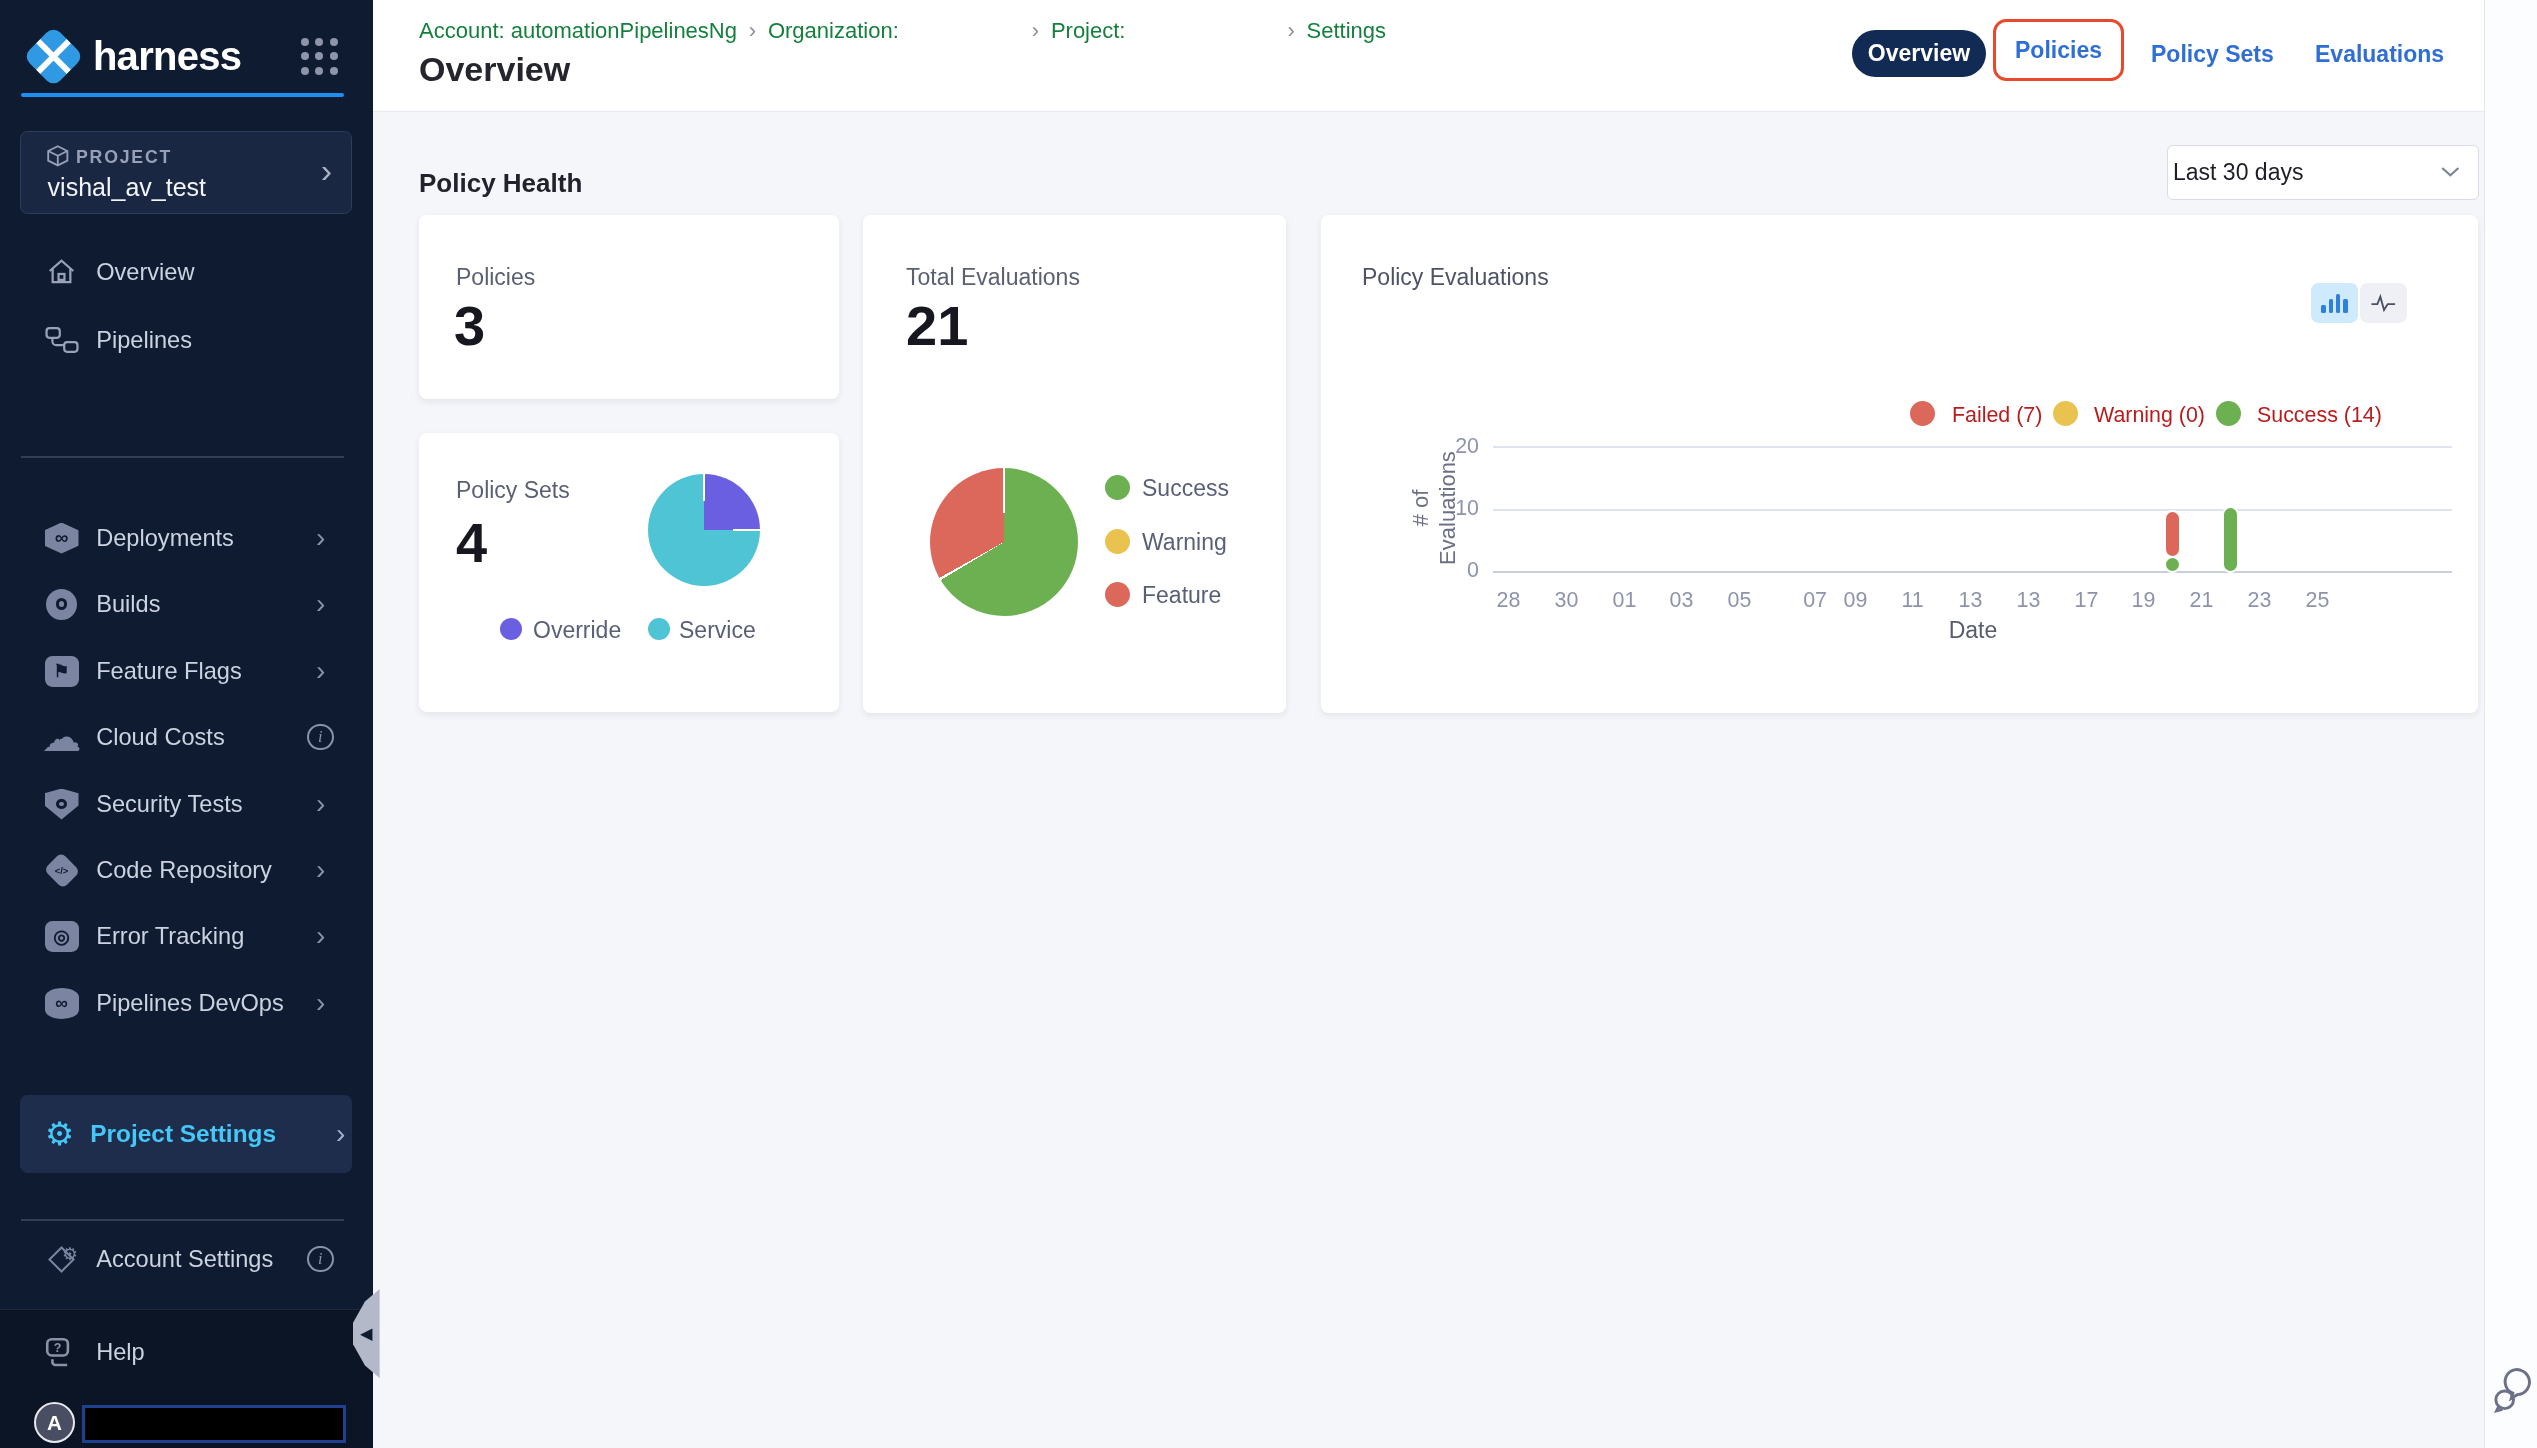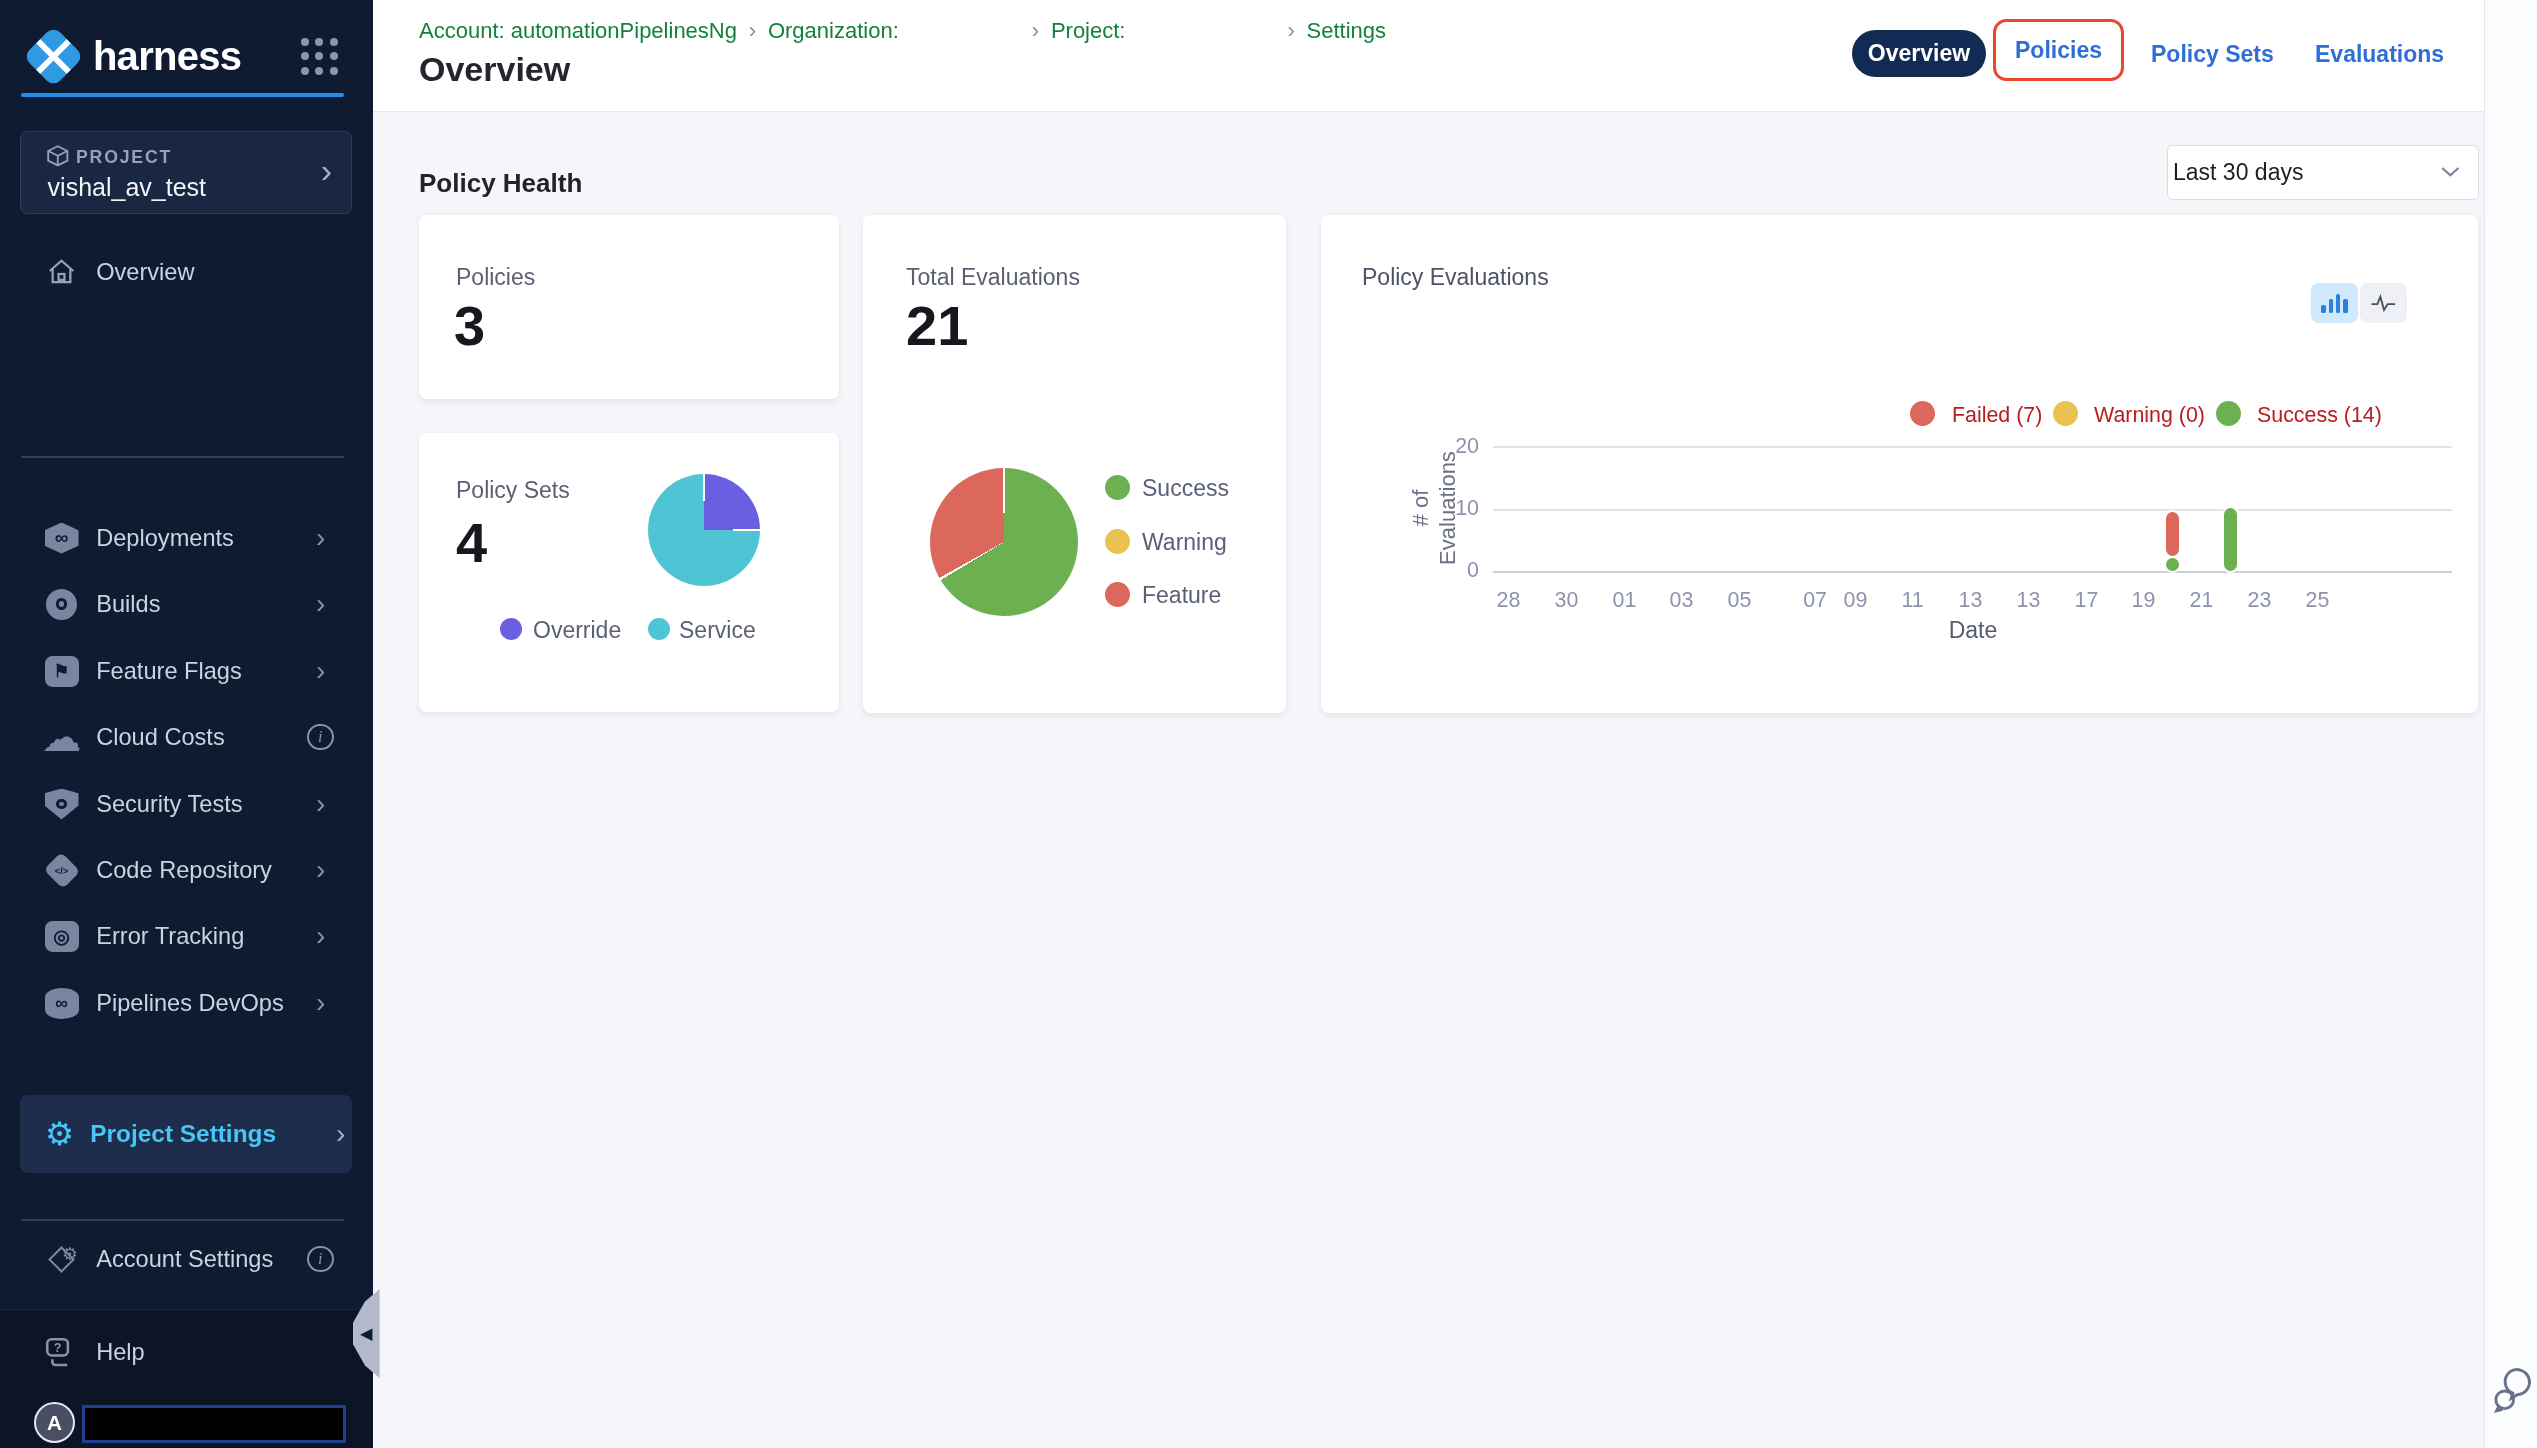--- a/index.html
+++ b/index.html
@@ -152,20 +152,30 @@
 
   <div class="srow" style="top:238px;">
     <span class="sicon">
       <svg width="31" height="29.5" viewBox="0 0 42 40" fill="none" stroke="#9aa2b8" stroke-width="3">
         <path d="M5 19 L21 5 L37 19"></path>
           <path d="M9 16 V34 H33 V16"></path>
           <rect x="17" y="23" width="8" height="8"></rect>
       </svg>
     </span>
     <span class="slabel">Overview</span>
+  </div>
+  <div class="srow" style="top:306px;">
+    <span class="sicon">
+      <svg width="34" height="28" viewBox="0 0 46 38" fill="none" stroke="#9aa2b8" stroke-width="3">
+        <rect x="2" y="3" width="18" height="13" rx="4"></rect>
+          <rect x="26" y="22" width="18" height="13" rx="4"></rect>
+        <path d="M10 16 v5 a5 5 0 0 0 5 5 h11"></path>
+      </svg>
+    </span>
+    <span class="slabel">Pipelines</span>
   </div>
 
   <div class="sdiv" style="top:456px;"></div>
 
   <div class="srow" style="top:504px;">
     <span class="sicon">
         <span class="modbadge hex" style="font-size:19px;">∞</span>
       </span>
     <span class="slabel">Deployments</span>
     <span class="schev">›</span>

